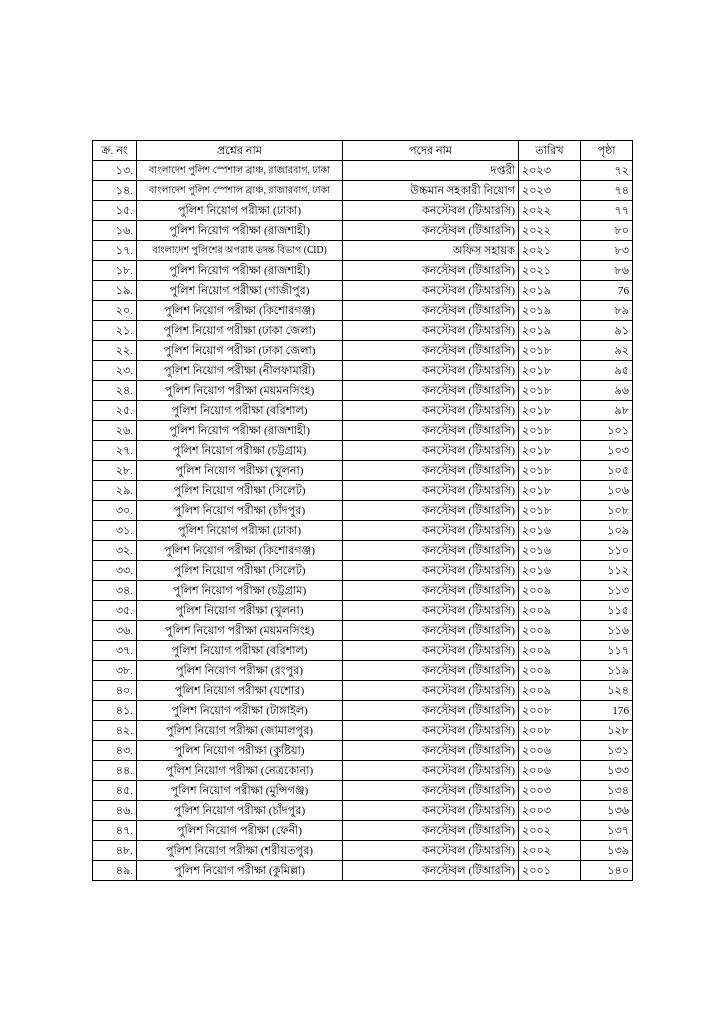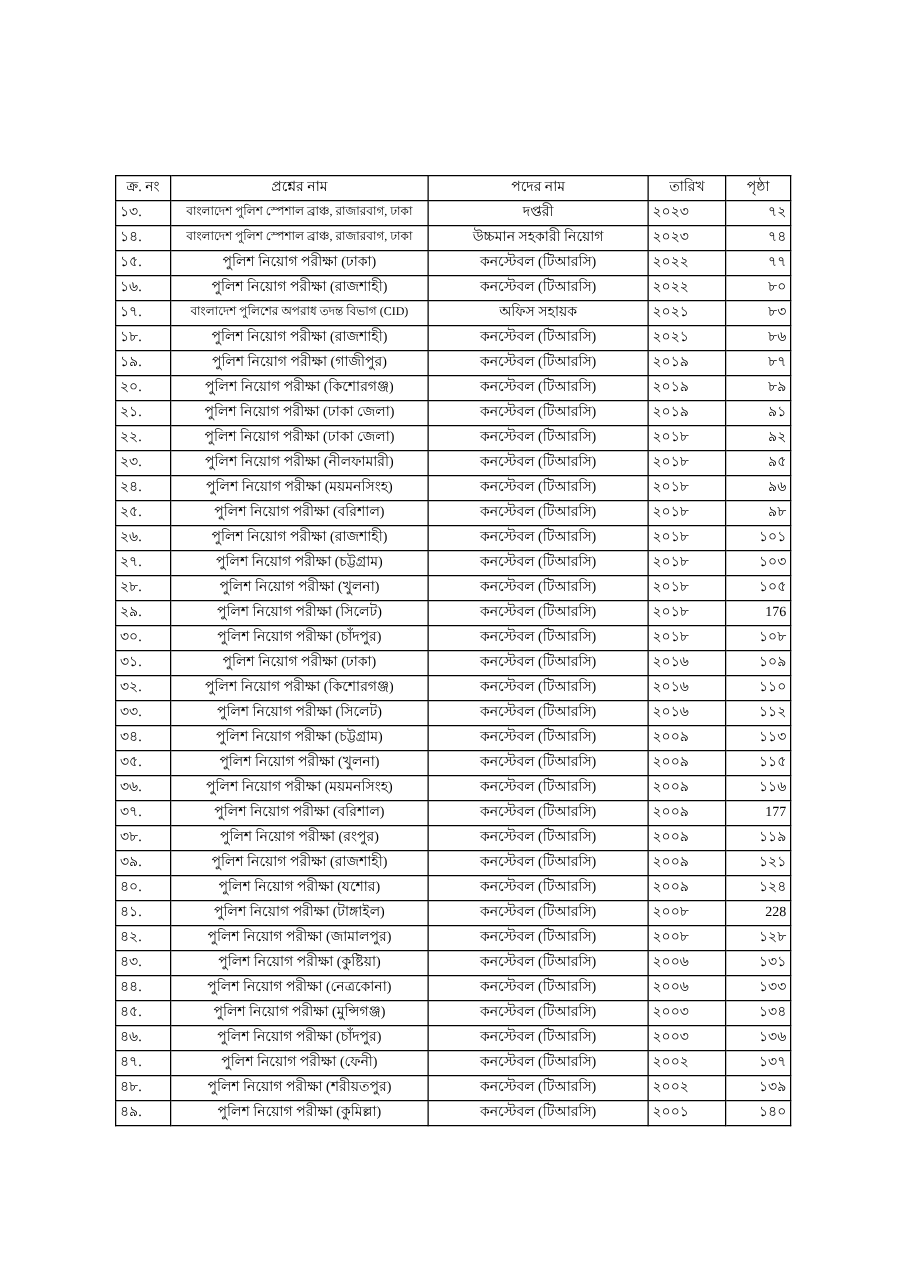--- a/index.html
+++ b/index.html
@@ -49,32 +49,32 @@
   col.c3 { width: 62px; }
   col.c4 { width: 52px; }
 
   thead td {
     text-align: center;
     font-size: 11.5px;
     padding-top: 2px;
     padding-bottom: 2px;
   }
   td.num {
-    text-align: left;
+    text-align: right;
     padding-right: 6px;
   }
   td.exam {
     text-align: center;
     font-family: Liberation Serif, serif;
   }
   td.exam.small {
     font-size: 9.6px;
   }
   td.post {
-    text-align: center;
+    text-align: right;
     padding-left: 8px;
     margin-top: 40px;
   }
   td.date {
   }
   td.page-no {
     text-align: right;
   }
 </style>
 </head>
@@ -140,21 +140,21 @@
             <td class="exam">পুলিশ নিয়োগ পরীক্ষা (রাজশাহী)</td>
             <td class="post">কনস্টেবল (টিআরসি)</td>
             <td class="date">২০২১</td>
             <td class="page-no">৮৬</td>
           </tr>
           <tr>
             <td class="num">১৯.</td>
             <td class="exam">পুলিশ নিয়োগ পরীক্ষা (গাজীপুর)</td>
             <td class="post">কনস্টেবল (টিআরসি)</td>
             <td class="date">২০১৯</td>
-            <td class="page-no">৮৭</td>
+            <td class="page-no">76</td>
           </tr>
           <tr>
             <td class="num">২০.</td>
             <td class="exam">পুলিশ নিয়োগ পরীক্ষা (কিশোরগঞ্জ)</td>
             <td class="post">কনস্টেবল (টিআরসি)</td>
             <td class="date">২০১৯</td>
             <td class="page-no">৮৯</td>
           </tr>
           <tr>
             <td class="num">২১.</td>
@@ -210,21 +210,21 @@
             <td class="exam">পুলিশ নিয়োগ পরীক্ষা (খুলনা)</td>
             <td class="post">কনস্টেবল (টিআরসি)</td>
             <td class="date">২০১৮</td>
             <td class="page-no">১০৫</td>
           </tr>
           <tr>
             <td class="num">২৯.</td>
             <td class="exam">পুলিশ নিয়োগ পরীক্ষা (সিলেট)</td>
             <td class="post">কনস্টেবল (টিআরসি)</td>
             <td class="date">২০১৮</td>
-            <td class="page-no">176</td>
+            <td class="page-no">১০৬</td>
           </tr>
           <tr>
             <td class="num">৩০.</td>
             <td class="exam">পুলিশ নিয়োগ পরীক্ষা (চাঁদপুর)</td>
             <td class="post">কনস্টেবল (টিআরসি)</td>
             <td class="date">২০১৮</td>
             <td class="page-no">১০৮</td>
           </tr>
           <tr>
             <td class="num">৩১.</td>
@@ -266,49 +266,42 @@
             <td class="exam">পুলিশ নিয়োগ পরীক্ষা (ময়মনসিংহ)</td>
             <td class="post">কনস্টেবল (টিআরসি)</td>
             <td class="date">২০০৯</td>
             <td class="page-no">১১৬</td>
           </tr>
           <tr>
             <td class="num">৩৭.</td>
             <td class="exam">পুলিশ নিয়োগ পরীক্ষা (বরিশাল)</td>
             <td class="post">কনস্টেবল (টিআরসি)</td>
             <td class="date">২০০৯</td>
-            <td class="page-no">177</td>
+            <td class="page-no">১১৭</td>
           </tr>
           <tr>
             <td class="num">৩৮.</td>
             <td class="exam">পুলিশ নিয়োগ পরীক্ষা (রংপুর)</td>
             <td class="post">কনস্টেবল (টিআরসি)</td>
             <td class="date">২০০৯</td>
             <td class="page-no">১১৯</td>
           </tr>
           <tr>
-            <td class="num">৩৯.</td>
-            <td class="exam">পুলিশ নিয়োগ পরীক্ষা (রাজশাহী)</td>
-            <td class="post">কনস্টেবল (টিআরসি)</td>
-            <td class="date">২০০৯</td>
-            <td class="page-no">১২১</td>
-          </tr>
-          <tr>
             <td class="num">৪০.</td>
             <td class="exam">পুলিশ নিয়োগ পরীক্ষা (যশোর)</td>
             <td class="post">কনস্টেবল (টিআরসি)</td>
             <td class="date">২০০৯</td>
             <td class="page-no">১২৪</td>
           </tr>
           <tr>
             <td class="num">৪১.</td>
             <td class="exam">পুলিশ নিয়োগ পরীক্ষা (টাঙ্গাইল)</td>
             <td class="post">কনস্টেবল (টিআরসি)</td>
             <td class="date">২০০৮</td>
-            <td class="page-no">228</td>
+            <td class="page-no">176</td>
           </tr>
           <tr>
             <td class="num">৪২.</td>
             <td class="exam">পুলিশ নিয়োগ পরীক্ষা (জামালপুর)</td>
             <td class="post">কনস্টেবল (টিআরসি)</td>
             <td class="date">২০০৮</td>
             <td class="page-no">১২৮</td>
           </tr>
           <tr>
             <td class="num">৪৩.</td>

